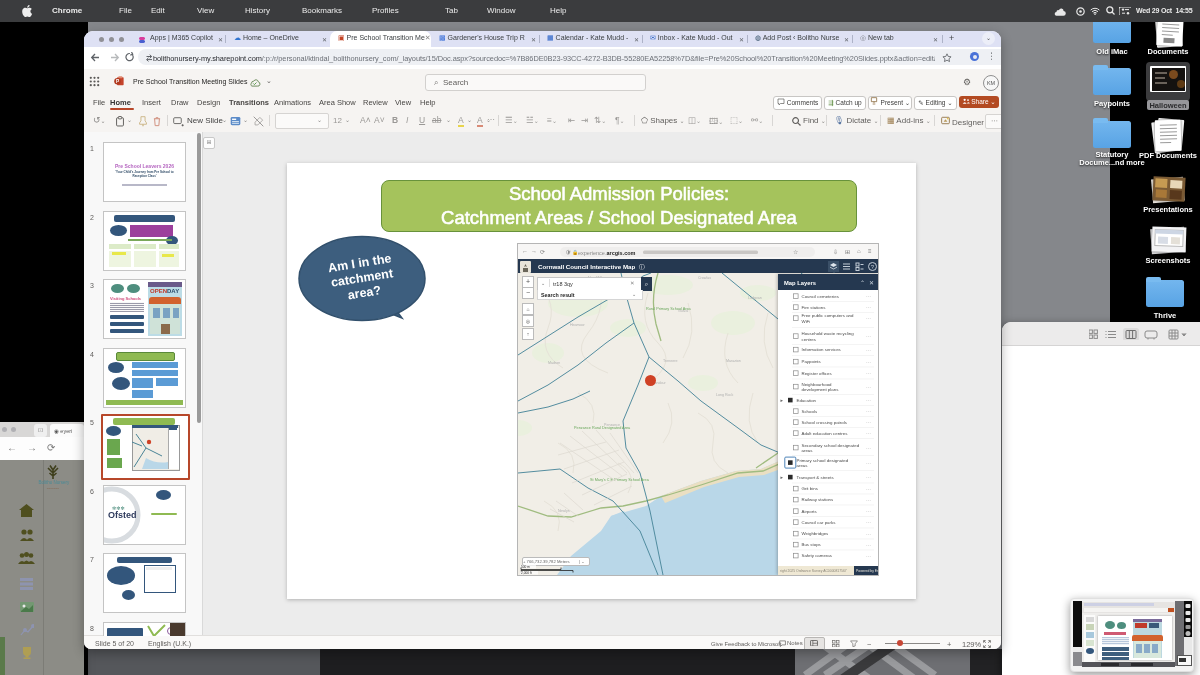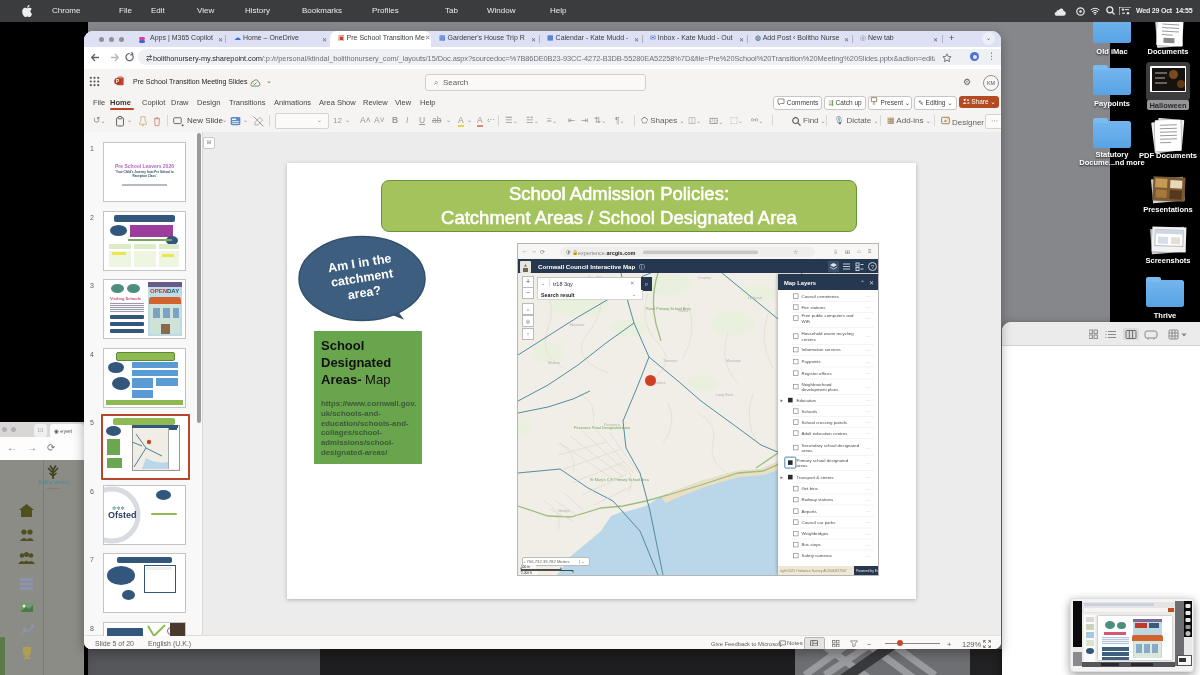--- a/index.html
+++ b/index.html
@@ -29,21 +29,21 @@
     <path d="M48 30 L115 -16" stroke="#3a3a3c" stroke-width="10"></path>
   </svg>
 <div class="ab" style="left:970px;top:649px;width:140px;height:26px;background:#222224;"></div>
 <div class="ab" style="left:1110px;top:0px;width:90px;height:675px;background:#000;"></div>
 <div class="ab" style="left:0;top:22px;width:88px;height:653px;background:#000;"></div>
 
 <div class="ab" style="left:0;top:0;width:1200px;height:22px;background:#3b3c3e;color:#ebebeb;font-size:7.5px;z-index:60;">
 <svg class="ab" style="left:22px;top:5px" width="11" height="12" viewBox="0 0 16 19">
       <path fill="#eee" d="M12.6 10.1c0-2.5 2-3.7 2.1-3.8-1.1-1.7-2.9-1.9-3.5-1.9-1.5-.2-2.9.9-3.7.9-.8 0-1.9-.9-3.2-.8C2.7 4.5 1.2 5.4.4 6.9c-1.7 3-.4 7.4 1.2 9.8.8 1.2 1.7 2.5 3 2.4 1.2 0 1.7-.8 3.2-.8 1.5 0 1.9.8 3.2.8 1.3 0 2.2-1.2 3-2.4.9-1.4 1.3-2.7 1.3-2.8-.1 0-2.6-1-2.7-3.8zM10.2 2.9c.7-.8 1.1-1.9 1-3-1 0-2.1.7-2.8 1.5-.6.7-1.2 1.8-1 2.9 1.1.1 2.2-.6 2.8-1.4z"></path>
     </svg>
-<span class="ab" style="left:52px;top:6px;font-weight:normal;font-size:8px;">Chrome</span>
+<span class="ab" style="left:52px;top:6px;font-weight:bold;font-size:8px;">Chrome</span>
 <span class="ab" style="left:119px;top:6px;font-size:8px;">File</span>
 <span class="ab" style="left:151px;top:6px;font-size:8px;">Edit</span>
 <span class="ab" style="left:197px;top:6px;font-size:8px;">View</span>
 <span class="ab" style="left:245px;top:6px;font-size:8px;">History</span>
 <span class="ab" style="left:302px;top:6px;font-size:8px;">Bookmarks</span>
 <span class="ab" style="left:372px;top:6px;font-size:8px;">Profiles</span>
 <span class="ab" style="left:445px;top:6px;font-size:8px;">Tab</span>
 <span class="ab" style="left:487px;top:6px;font-size:8px;">Window</span>
 <span class="ab" style="left:550px;top:6px;font-size:8px;">Help</span>
 <svg class="ab" style="left:1054px;top:6.5px" width="12" height="9" viewBox="0 0 20 14">
@@ -347,24 +347,24 @@
   <div class="ab" style="left:182px;top:46px;color:#605e5c;font-size:7px;">⌄</div>
   <div class="ab" style="left:341px;top:43px;width:219px;height:15px;border-radius:3px;background:#faf9f8;border:1px solid #d2d0ce;"></div>
   <div class="ab" style="left:350px;top:47px;color:#605e5c;font-size:8px;">⌕&nbsp; Search</div>
   <div class="ab" style="left:879px;top:46px;color:#605e5c;font-size:9px;">⚙</div>
   <div class="ab" style="left:899px;top:43.5px;width:14px;height:14px;border-radius:50%;border:1px solid #909090;background:#f7f7f7;font-size:5.5px;color:#555;text-align:center;line-height:14px;">KM</div>
 
   <div class="ab" style="left:0;top:64px;width:917px;height:15px;background:#f6f4f2;"></div>
   <div class="ab rm" style="left:9px;">File</div>
   <div class="ab rm" style="left:26px;font-weight:bold;color:#333;">Home</div>
   <div class="ab" style="left:26px;top:77px;width:24px;height:2px;background:#b7472a;border-radius:1px;"></div>
-  <div class="ab rm" style="left:58px;">Copilot</div>
+  <div class="ab rm" style="left:58px;">Insert</div>
   <div class="ab rm" style="left:87px;">Draw</div>
   <div class="ab rm" style="left:113px;">Design</div>
-  <div class="ab rm" style="left:145px;">Transitions</div>
+  <div class="ab rm" style="left:145px;font-weight:bold;">Transitions</div>
   <div class="ab rm" style="left:190px;">Animations</div>
   <div class="ab rm" style="left:235px;">Area Show</div>
   <div class="ab rm" style="left:279px;">Review</div>
   <div class="ab rm" style="left:311px;">View</div>
   <div class="ab rm" style="left:336px;">Help</div>
   <div class="ab rbtn" style="left:689px;top:65px;width:47px;"><svg width="8" height="8" viewBox="0 0 16 16" style="margin:-1px 2px -1px 0">
         <path d="M2 2h12v9H7l-3 3v-3H2z" fill="none" stroke="#605e5c" stroke-width="1.4"></path>
       </svg>Comments</div>
   <div class="ab rbtn" style="left:740px;top:65px;width:40px;"><span style="color:#5b8a3c;">⇶</span> Catch up</div>
   <div class="ab rbtn" style="left:784px;top:65px;width:42px;"><svg width="8" height="8" viewBox="0 0 12 12" style="margin-right:1px;">
@@ -606,24 +606,20 @@
   <svg class="ab" style="left:212px;top:202px" width="130" height="105" viewBox="0 0 130 105">
     <polygon points="76,73 106,85 89,62" fill="#3d5e7e" stroke="#32506c" stroke-width="1.5"></polygon>
     <ellipse cx="66" cy="45.5" rx="63" ry="42" fill="#3d5e7e" stroke="#32506c" stroke-width="1.5"></ellipse>
     <g fill="#fff" font-size="12.5" font-weight="bold" text-anchor="middle" transform="rotate(-9 66 45)">
       <text x="66" y="34">Am I in the</text>
         <text x="66" y="49">catchment</text>
         <text x="66" y="64">area?</text>
     </g>
   </svg>
 
-  <div class="ab" style="left:230px;top:300px;width:108px;height:133px;background:#69a54d;">
-    <div class="ab" style="left:7px;top:6px;font-size:13px;line-height:17px;font-weight:bold;color:#111;">School<br>Designated<br>Areas-&nbsp;<span style="font-weight:normal;">Map</span></div>
-    <div class="ab" style="left:7px;top:68px;font-size:7.8px;line-height:9.8px;color:#3c5a38;font-weight:bold;">https://www.cornwall.gov.<br>uk/schools-and-<br>education/schools-and-<br>collages/school-<br>admissions/school-<br>designated-areas/</div>
-  </div>
 
 
   <div class="ab" style="left:433px;top:212px;width:360px;height:331px;background:#f1eee7;border:1px solid #b5b5b5;overflow:hidden;">
 
     <div class="ab" style="left:0;top:0;width:360px;height:15px;background:#f7f6f5;border-bottom:1px solid #ddd;"></div>
     <div class="ab mbt" style="left:4px;top:4px;">←</div>
       <div class="ab mbt" style="left:13px;top:4px;">→</div>
       <div class="ab mbt" style="left:22px;top:4px;">⟳</div>
     <div class="ab" style="left:42px;top:2.5px;width:255px;height:10px;border-radius:5px;background:#efeeed;"></div>
     <div class="ab mbt" style="left:47px;top:4.5px;font-size:5px;">🛡 🔒</div>

